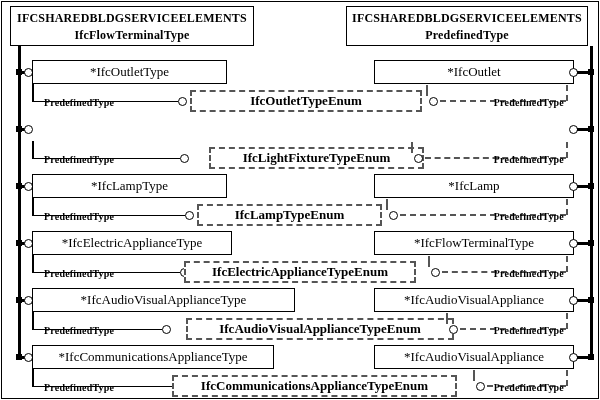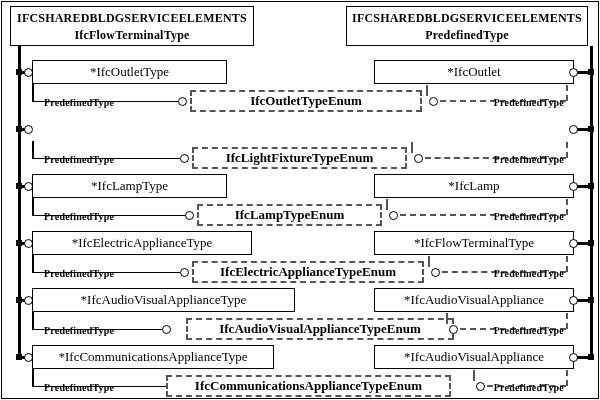--- a/index.html
+++ b/index.html
@@ -26,21 +26,21 @@
   .r0{top:56px}.r1{top:113px}.r2{top:170px}.r3{top:227px}.r4{top:284px}.r5{top:341px}
   
   .ebox-l, .ebox-r {
     position:absolute; top:2px; height:24px; border:1.5px solid #000;
     background:#fff; text-align:center; font-weight:normal; font-size:13px;
     line-height:21px; white-space:nowrap;
   }
   .ebox-l { left:30px; }
   .ebox-r { left:372px; width:200px; }
   .r0 .ebox-l{width:195px}.r1 .ebox-l{width:198px}.r2 .ebox-l{width:195px}
-  .r3 .ebox-l{width:220px}.r4 .ebox-l{width:263px}.r5 .ebox-l{width:242px}
+  .r3 .ebox-l{width:200px}.r4 .ebox-l{width:263px}.r5 .ebox-l{width:242px}
   
   .stub { position:absolute; top:13px; height:3px; background:#000; }
   .stub-l { left:16px; width:8px; }
   .stub-r { left:575px; width:15px; }
   .nub { position:absolute; top:11px; width:6px; height:6px; background:#000; }
   .nub-l { left:14px; } .nub-r { left:586px; }
   .ocirc {
     position:absolute; width:9px; height:9px; border:1.5px solid #000;
     border-radius:50%; background:#fff;
   }
@@ -61,23 +61,23 @@
   
   .oc-enuml { top:38.5px; }
   .r0 .oc-enuml{left:176px}.r1 .oc-enuml{left:178px}.r2 .oc-enuml{left:183px}
   .r3 .oc-enuml{left:178px}.r4 .oc-enuml{left:160px}.r5 .oc-enuml{left:170px}
   
   .enum {
     position:absolute; top:32px; height:22px; border:2px dashed #555;
     background:#fff; text-align:center; font-weight:bold; font-size:13px;
     line-height:18px; white-space:nowrap;
   }
-  .r0 .enum{left:188px;width:232px}.r1 .enum{left:190px;width:215px}
-  .r2 .enum{left:195px;width:185px}.r3 .enum{left:190px;width:232px}
-  .r4 .enum{left:184px;width:268px}.r5 .enum{left:164px;width:285px}
+  .r0 .enum{left:188px;width:232px}.r1 .enum{left:207px;width:215px}
+  .r2 .enum{left:195px;width:185px}.r3 .enum{left:182px;width:232px}
+  .r4 .enum{left:184px;width:268px}.r5 .enum{left:170px;width:285px}
   
   .etick { position:absolute; top:27px; width:0; height:11px; border-left:2px dashed #555; }
   .r0 .etick{left:424px}.r1 .etick{left:409px}.r2 .etick{left:384px}
   .r3 .etick{left:426px}.r4 .etick{left:444px}.r5 .etick{left:471px}
   .oc-enumr { top:38.5px; }
   .r0 .oc-enumr{left:427px}.r1 .oc-enumr{left:412px}.r2 .oc-enumr{left:387px}
   .r3 .oc-enumr{left:429px}.r4 .oc-enumr{left:447px}.r5 .oc-enumr{left:474px}
   .dline { position:absolute; top:42px; height:0; border-top:2px dashed #555; }
   .r0 .dline{left:438px;width:126px}.r1 .dline{left:423px;width:141px}
   .r2 .dline{left:398px;width:166px}.r3 .dline{left:440px;width:124px}

